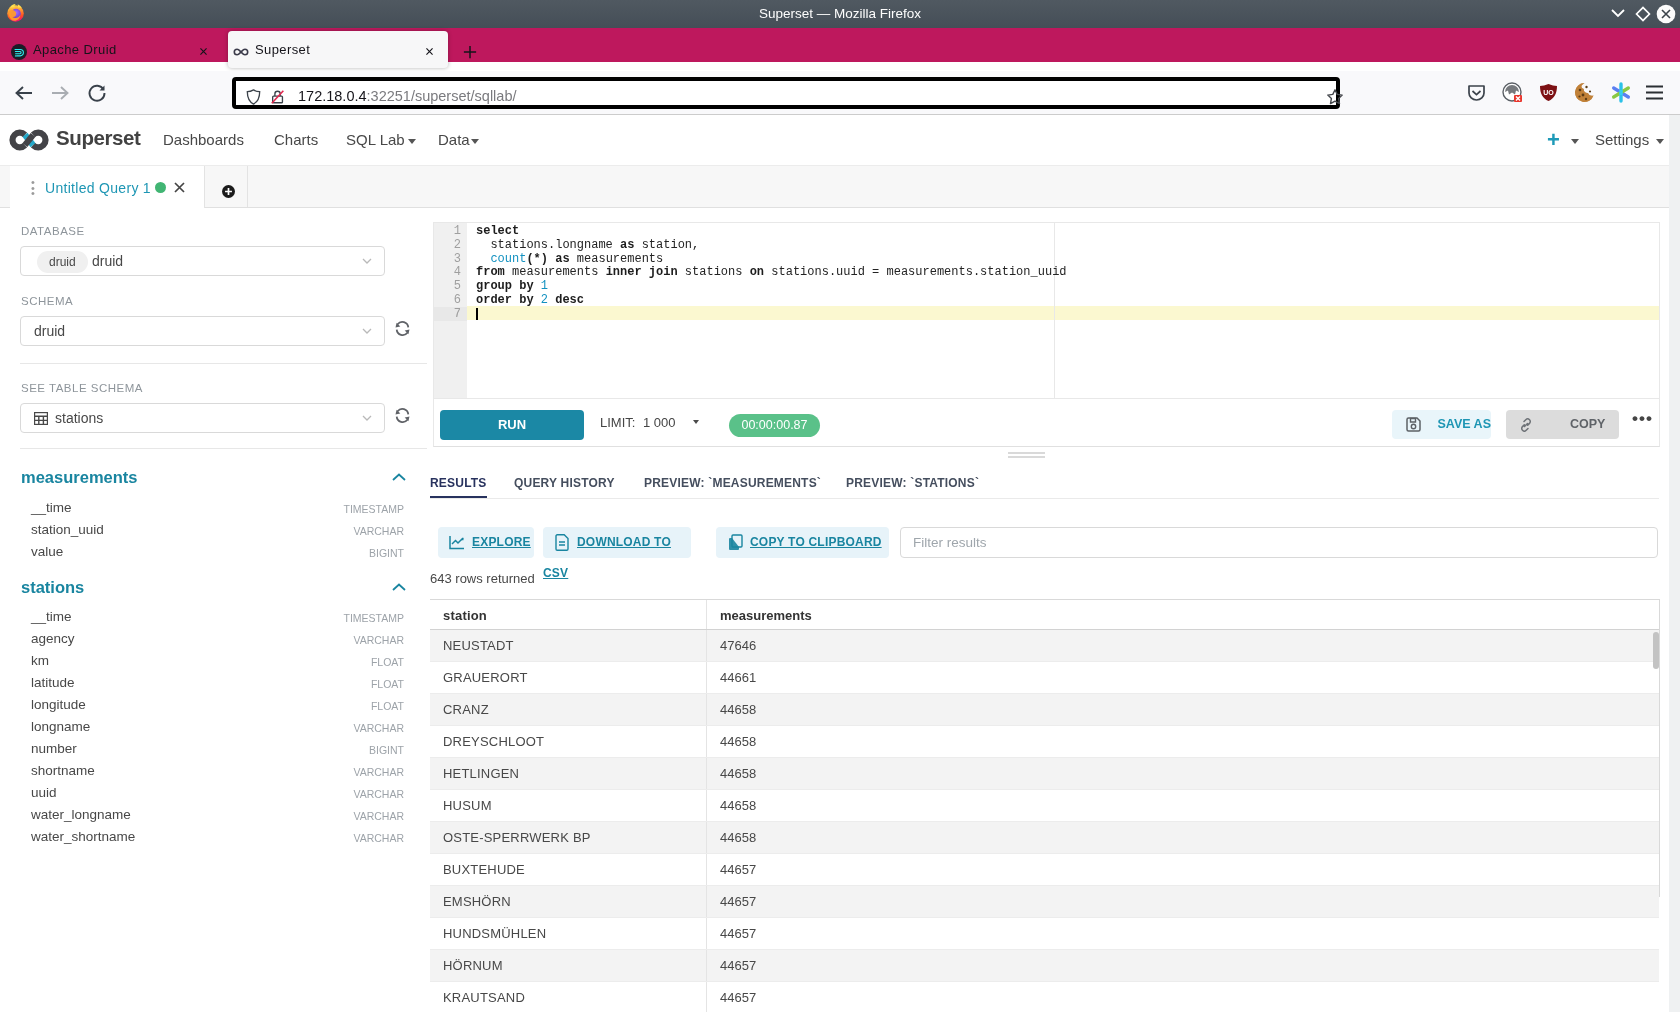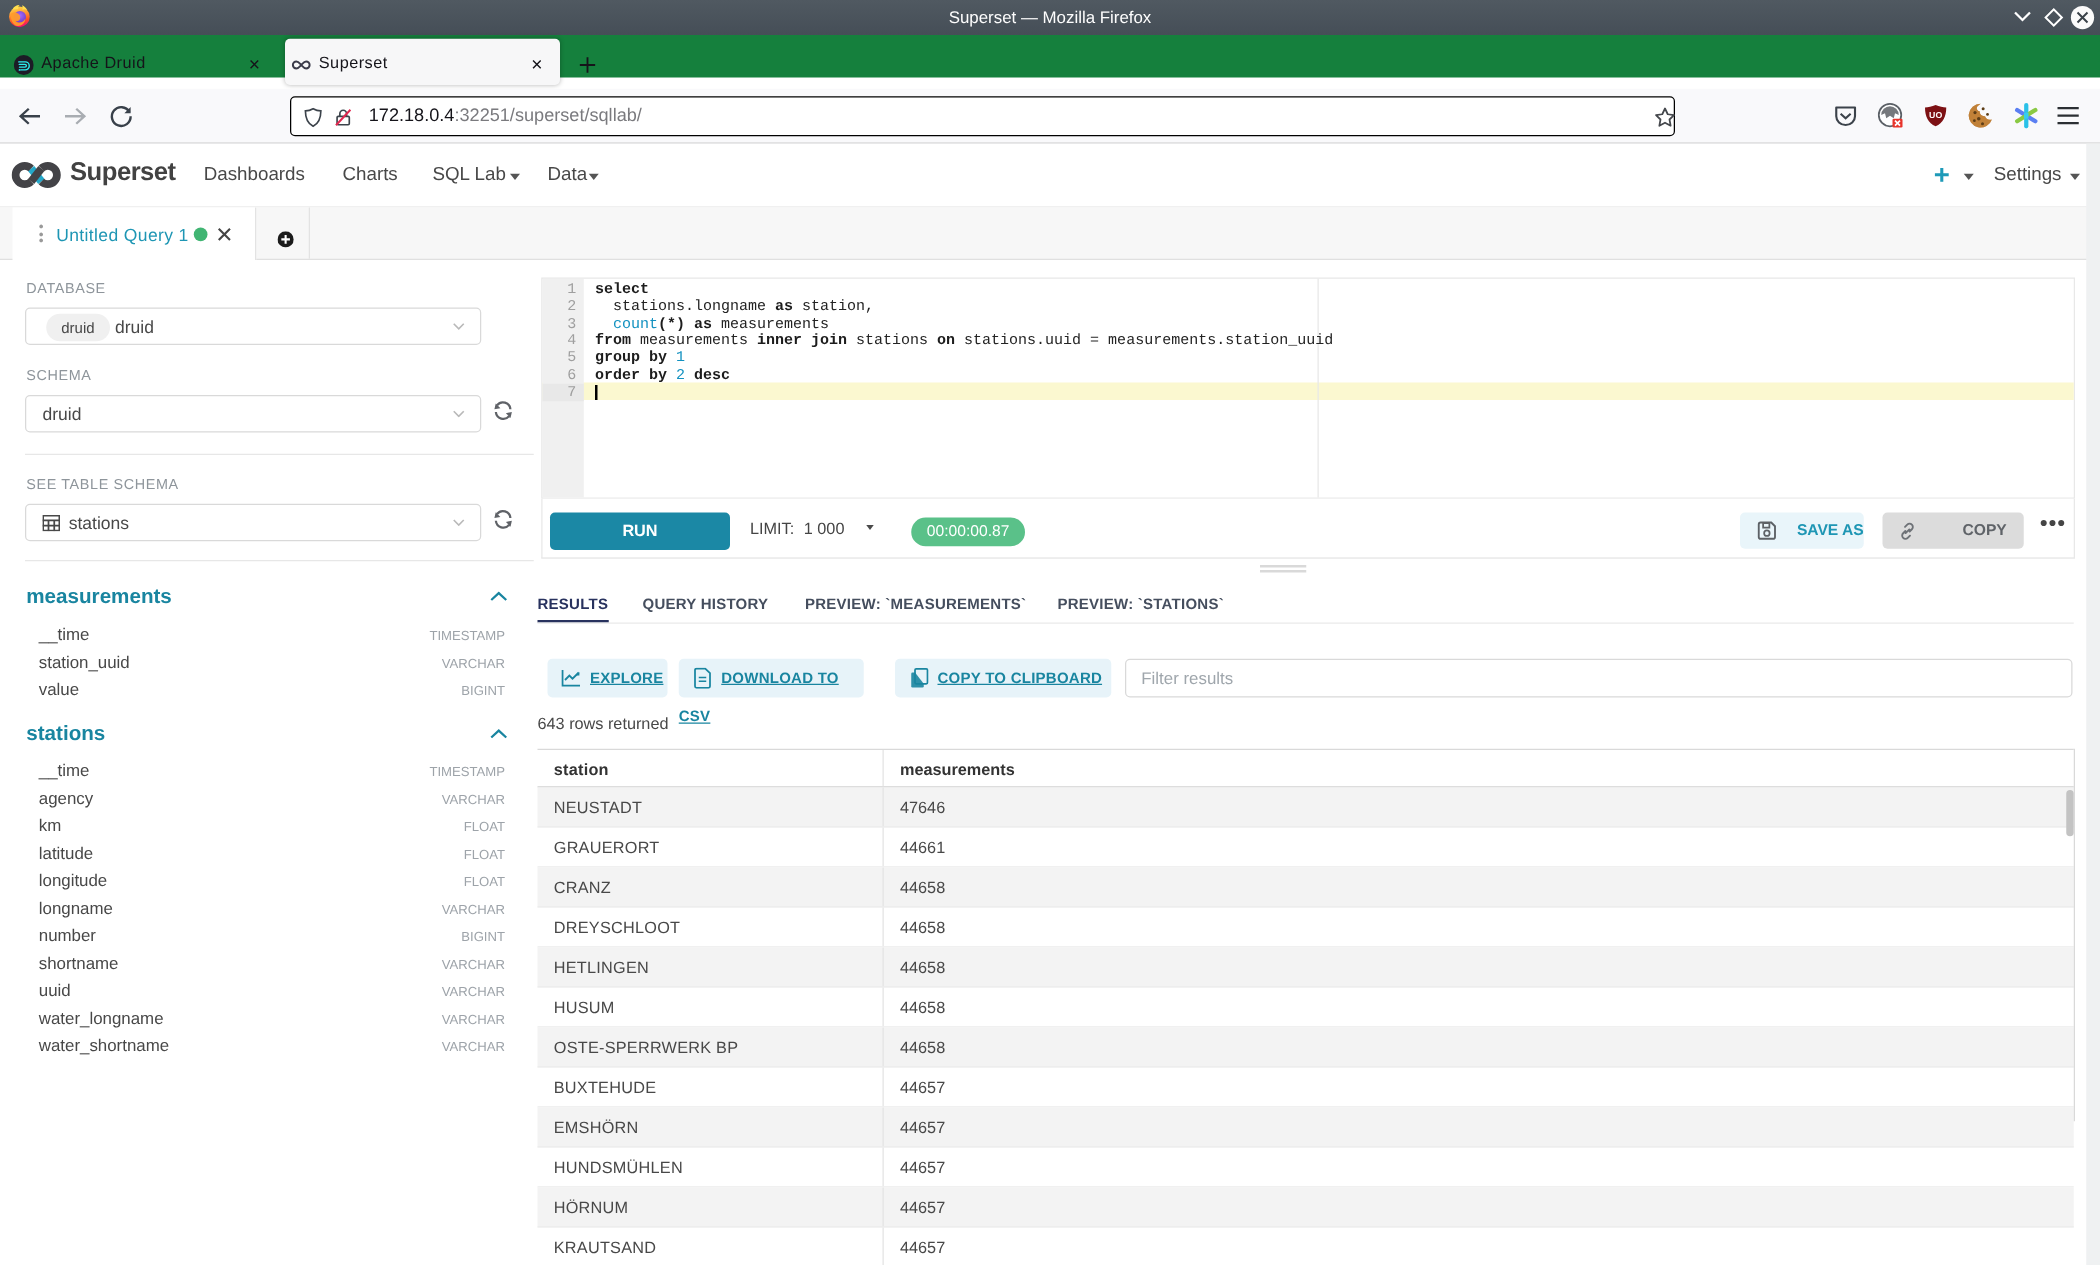--- a/index.html
+++ b/index.html
@@ -3,28 +3,28 @@
 <meta charset="utf-8">
 <style>
   * { margin:0; padding:0; box-sizing:border-box; }
   html,body { width:1680px; height:1012px; overflow:hidden; font-family:"Liberation Sans", sans-serif; background:#fff; }
   .abs { position:absolute; }
   
   #titlebar { position:absolute; left:0; top:0; width:1680px; height:28px;
     background:linear-gradient(#505961,#454e57); }
   #titlebar .title { position:absolute; left:0; right:0; top:0; height:28px; line-height:28px;
     text-align:center; color:#fdfdfd; font-size:13.5px; }
-  #tabbar { position:absolute; left:0; top:28px; width:1680px; height:34px; background:#15803d;text-decoration:underline; }
+  #tabbar { position:absolute; left:0; top:28px; width:1680px; height:34px; background:#be185d;text-decoration:underline; }
   .ff-tab { position:absolute; top:3px; height:37px; border-radius:4px; }
   .ff-tab .fav { position:absolute; left:5px; top:13px; width:16px; height:16px; }
   .ff-tab .label { position:absolute; left:27px; top:0; line-height:38px; font-size:13px; letter-spacing:0.4px; color:#15141a; }
   .tabclose { position:absolute; top:14px; width:13px; height:13px; }
   #toolbar { position:absolute; left:0; top:71px; width:1680px; height:44px; background:#f9f9fb; border-bottom:1px solid #ccc; }
   #urlbar { position:absolute; left:232px; top:6px; width:1108px; height:32px; background:#fff;
-    border:1px solid #000000; border-radius:4px; }
+    border:4px solid #000000; border-radius:4px; }
   #urlbar .url { position:absolute; left:62px; top:0; line-height:30px; font-size:14.5px; color:#15141a; }
   #urlbar .url .dim { color:#7a7a7e; }
   
   #page { position:absolute; left:0; top:115px; width:1680px; height:897px; background:#fff; }
   #navbar { position:absolute; left:0; top:0; width:1680px; height:51px; background:#fff; border-bottom:1px solid #ececec; }
   #navbar .menu-item { position:absolute; top:0; line-height:50px; font-size:15px; color:#484848; }
   #qtabs { position:absolute; left:0; top:51px; width:1680px; height:42px; background:#f7f7f7; border-bottom:1px solid #e0e0e0; }
   #qtab-active { position:absolute; left:10px; top:0; width:195px; height:42px; background:#fff; border-right:1px solid #e3e3e3; }
   
   #sidebar { position:absolute; left:0; top:0px; width:430px; height:897px; }

